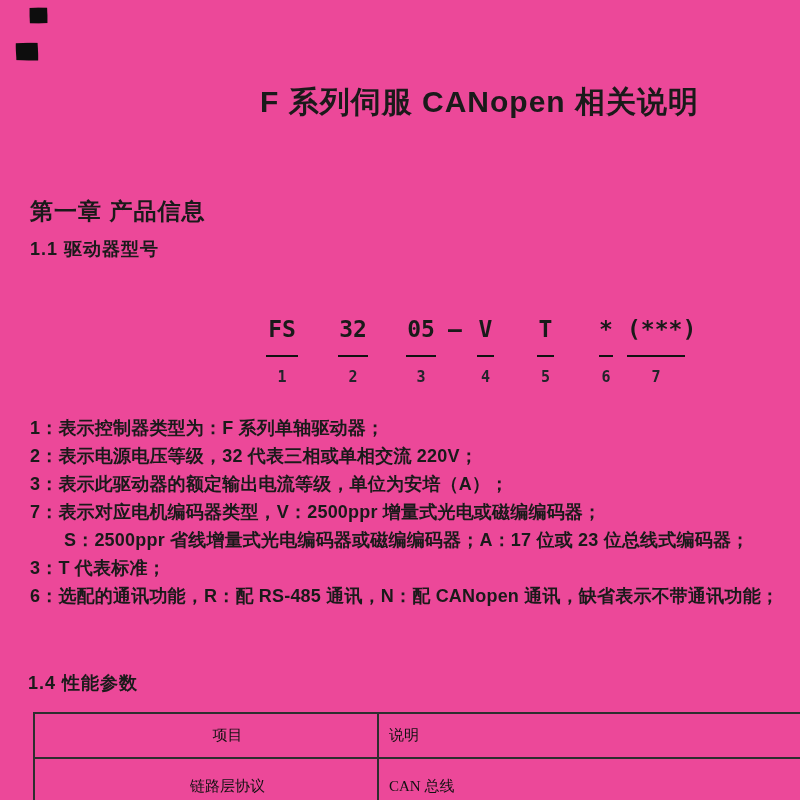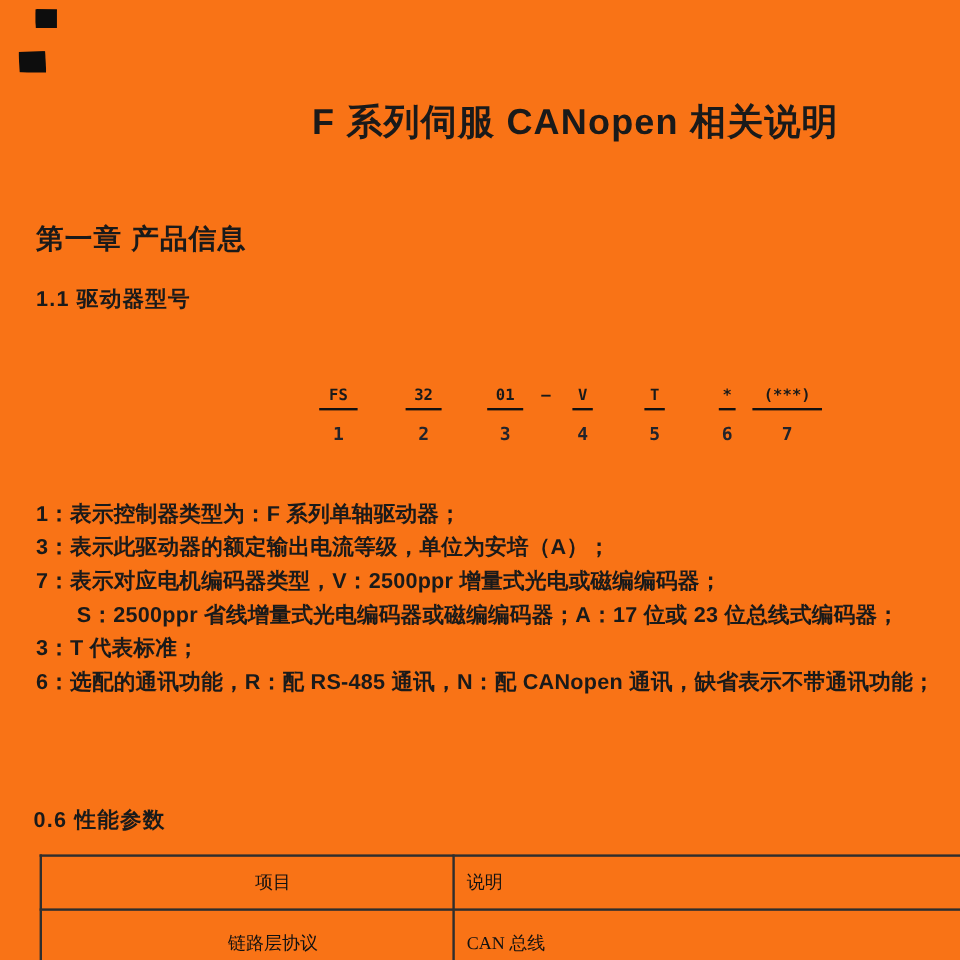--- a/index.html
+++ b/index.html
@@ -4,52 +4,52 @@
 <style>
   html,body{margin:0;padding:0;}
   body{
     width:800px;height:800px;
     background:#ffffff;
     overflow:hidden;
     position:relative;
     font-family:"Liberation Sans", sans-serif;
     color:#1a1a1a;
   }
-  .page{position:absolute;inset:0;background:#f97316;}
+  .page{position:absolute;inset:0;background:#ec4899;}
 
   
   .scan-mark{position:absolute;background:#0d0d0d;}
   .mark1{left:29px;top:7px;width:19px;height:17px;transform:rotate(-4deg);
          clip-path:polygon(6% 0,100% 8%,94% 100%,0 92%);}
   .mark2{left:15px;top:42px;width:24px;height:19px;transform:rotate(3deg);
          clip-path:polygon(0 10%,92% 0,100% 94%,8% 100%);}
 
   .doc-title{
     position:absolute;left:260px;top:82px;margin:0;
     font-size:30px;font-weight:700;letter-spacing:1px;white-space:nowrap;
   }
   .chapter{
-    position:absolute;left:30px;top:184px;margin:0;
+    position:absolute;left:30px;top:196px;margin:0;
     font-size:23px;font-weight:700;letter-spacing:1px;white-space:nowrap;
   }
   .sec{
     position:absolute;margin:0;
     font-size:18px;font-weight:700;letter-spacing:1px;white-space:nowrap;
   }
   .s11{left:30px;top:237px;}
   .s12{left:28px;top:671px;}
 
   
   .model{position:absolute;left:0;top:320px;width:800px;height:60px;}
   .seg{position:absolute;text-align:center;}
   .seg .code{
     display:block;
     font-family:"DejaVu Sans Mono", monospace;
-    font-weight:700;font-size:13px;line-height:19px;
-    border-bottom:2px solid #111;padding-bottom:1px;
+    font-weight:700;font-size:23px;line-height:19px;
+    border-bottom:2px solid #111;padding-bottom:16px;
     white-space:nowrap;
   }
   .seg.no-underline .code{border-bottom:none;}
   .seg .num{
     display:block;margin-top:11px;
     font-family:"DejaVu Sans Mono", monospace;
     font-weight:700;font-size:15px;color:#23242b;
   }
   .seg0{left:266px;width:32px;}
   .seg1{left:338px;width:30px;}
@@ -104,21 +104,21 @@
   <div class="model">
     <div class="seg seg0">
       <span class="code">FS</span>
       <span class="num">1</span>
     </div>
     <div class="seg seg1">
       <span class="code">32</span>
       <span class="num">2</span>
     </div>
     <div class="seg seg2">
-      <span class="code">01</span>
+      <span class="code">05</span>
       <span class="num">3</span>
     </div>
     <div class="seg seg3 no-underline">
       <span class="code">–</span>
       <span class="num"></span>
     </div>
     <div class="seg seg4">
       <span class="code">V</span>
       <span class="num">4</span>
     </div>
@@ -131,28 +131,29 @@
       <span class="num">6</span>
     </div>
     <div class="seg seg7">
       <span class="code">(***)</span>
       <span class="num">7</span>
     </div>
   </div>
 
   <div class="notes">
     <div class="note-line">1：表示控制器类型为：F 系列单轴驱动器；</div>
+    <div class="note-line">2：表示电源电压等级，32 代表三相或单相交流 220V；</div>
     <div class="note-line">3：表示此驱动器的额定输出电流等级，单位为安培（A）；</div>
     <div class="note-line">7：表示对应电机编码器类型，V：2500ppr 增量式光电或磁编编码器；</div>
     <div class="note-line indent">S：2500ppr 省线增量式光电编码器或磁编编码器；A：17 位或 23 位总线式编码器；</div>
     <div class="note-line">3：T 代表标准；</div>
     <div class="note-line">6：选配的通讯功能，R：配 RS-485 通讯，N：配 CANopen 通讯，缺省表示不带通讯功能；</div>
   </div>
 
-  <h3 class="sec s12">0.6 性能参数</h3>
+  <h3 class="sec s12">1.4 性能参数</h3>
 
   <table class="perf-table">
     <tbody>
       <tr class="hrow">
         <td class="c1">项目</td>
         <td class="c2">说明</td>
       </tr>
       <tr class="drow">
         <td class="c1">链路层协议</td>
         <td class="c2">CAN 总线</td>

